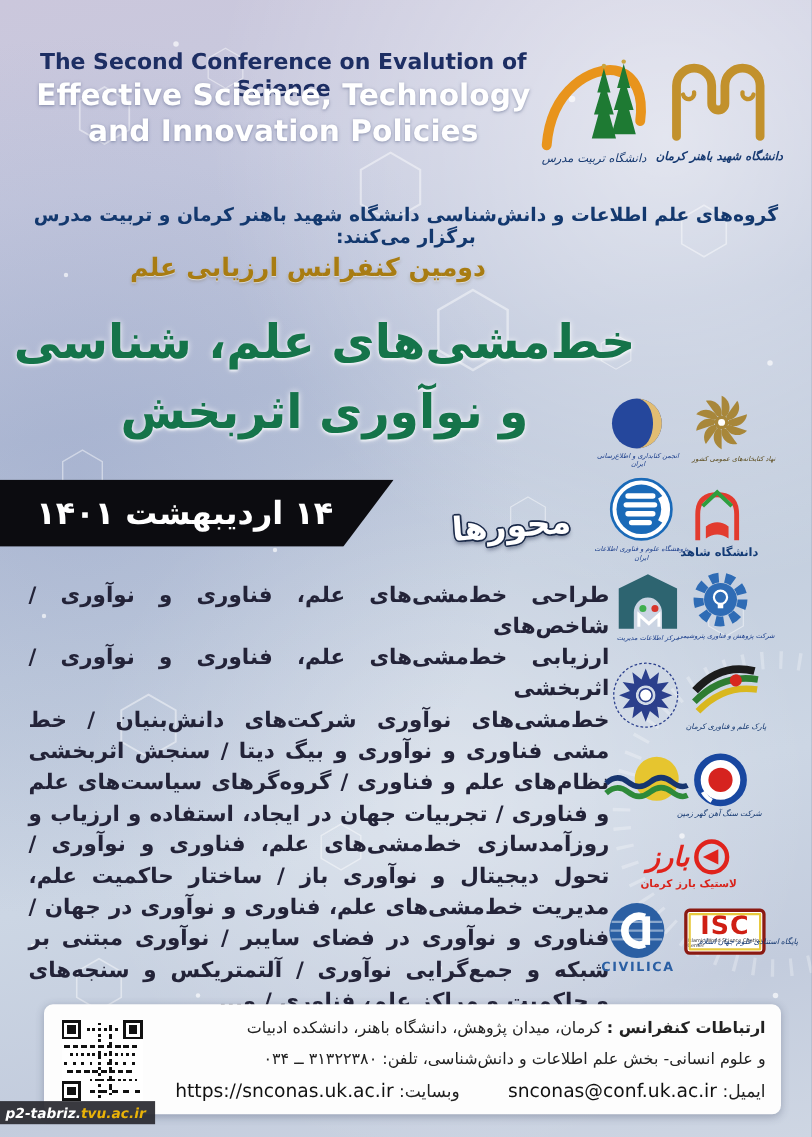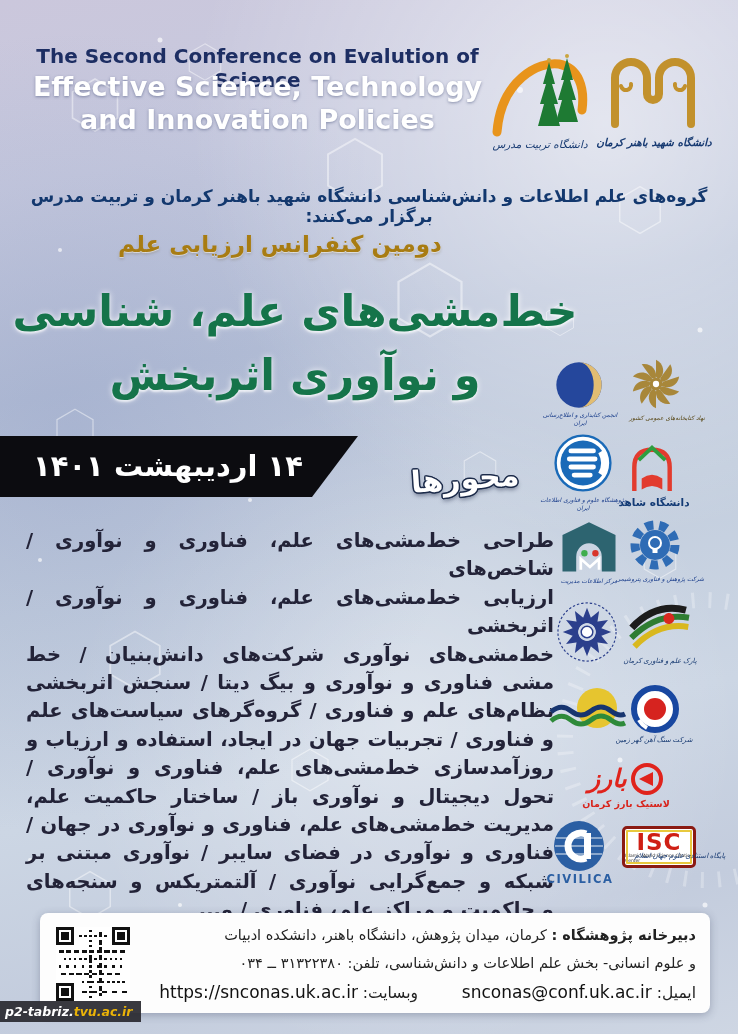--- a/index.html
+++ b/index.html
@@ -281,21 +281,21 @@
         <line x1="3" y1="12.5" x2="27" y2="12.5" stroke-dasharray="1 1"></line>
         <line x1="1" y1="15.5" x2="28" y2="15.5" stroke-dasharray="1 2"></line>
         <line x1="2" y1="18.5" x2="26" y2="18.5" stroke-dasharray="2 1"></line>
         <line x1="10" y1="21.5" x2="28" y2="21.5" stroke-dasharray="1 1"></line>
         <line x1="10" y1="25.5" x2="28" y2="25.5" stroke-dasharray="2 2"></line>
         <line x1="13.5" y1="1" x2="13.5" y2="28" stroke-dasharray="1 1"></line>
         <line x1="17.5" y1="2" x2="17.5" y2="27" stroke-dasharray="2 1"></line>
       </g>
     </svg>
     <div class="abs f-line" style="top:14px;">
-      <span class="f-bold">دبیرخانه پژوهشگاه :</span>
+      <span class="f-bold">ارتباطات کنفرانس :</span>
       <span>کرمان، میدان پژوهش، دانشگاه باهنر، دانشکده ادبیات</span>
     </div>
     <div class="abs f-line" style="top:42px;">و علوم انسانی- بخش علم اطلاعات و دانش‌شناسی، تلفن: ۳۱۳۲۲۳۸۰ ــ ۰۳۴</div>
     <div class="abs f-links" style="right:14px;top:69px;width:540px;">
       <span>ایمیل:</span>
       <span class="url">snconas@conf.uk.ac.ir</span>
       <span class="gap"></span>
       <span>وبسایت:</span>
       <span class="url">https://snconas.uk.ac.ir</span>
     </div>

